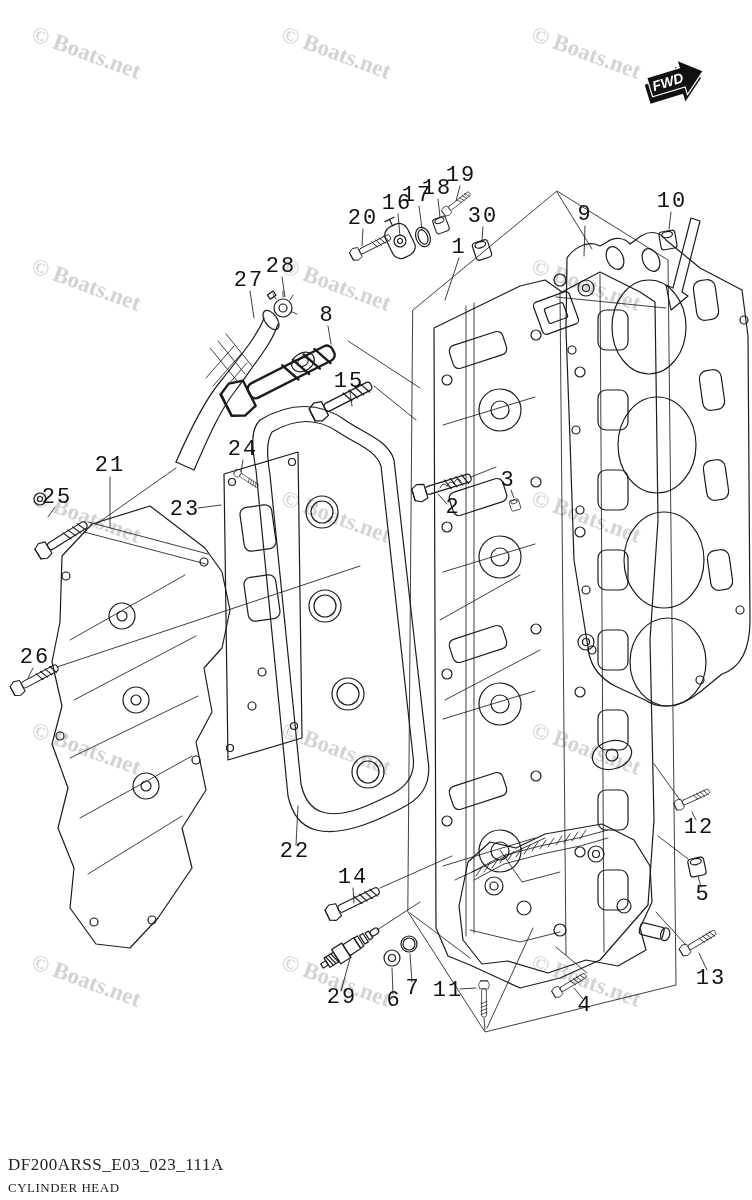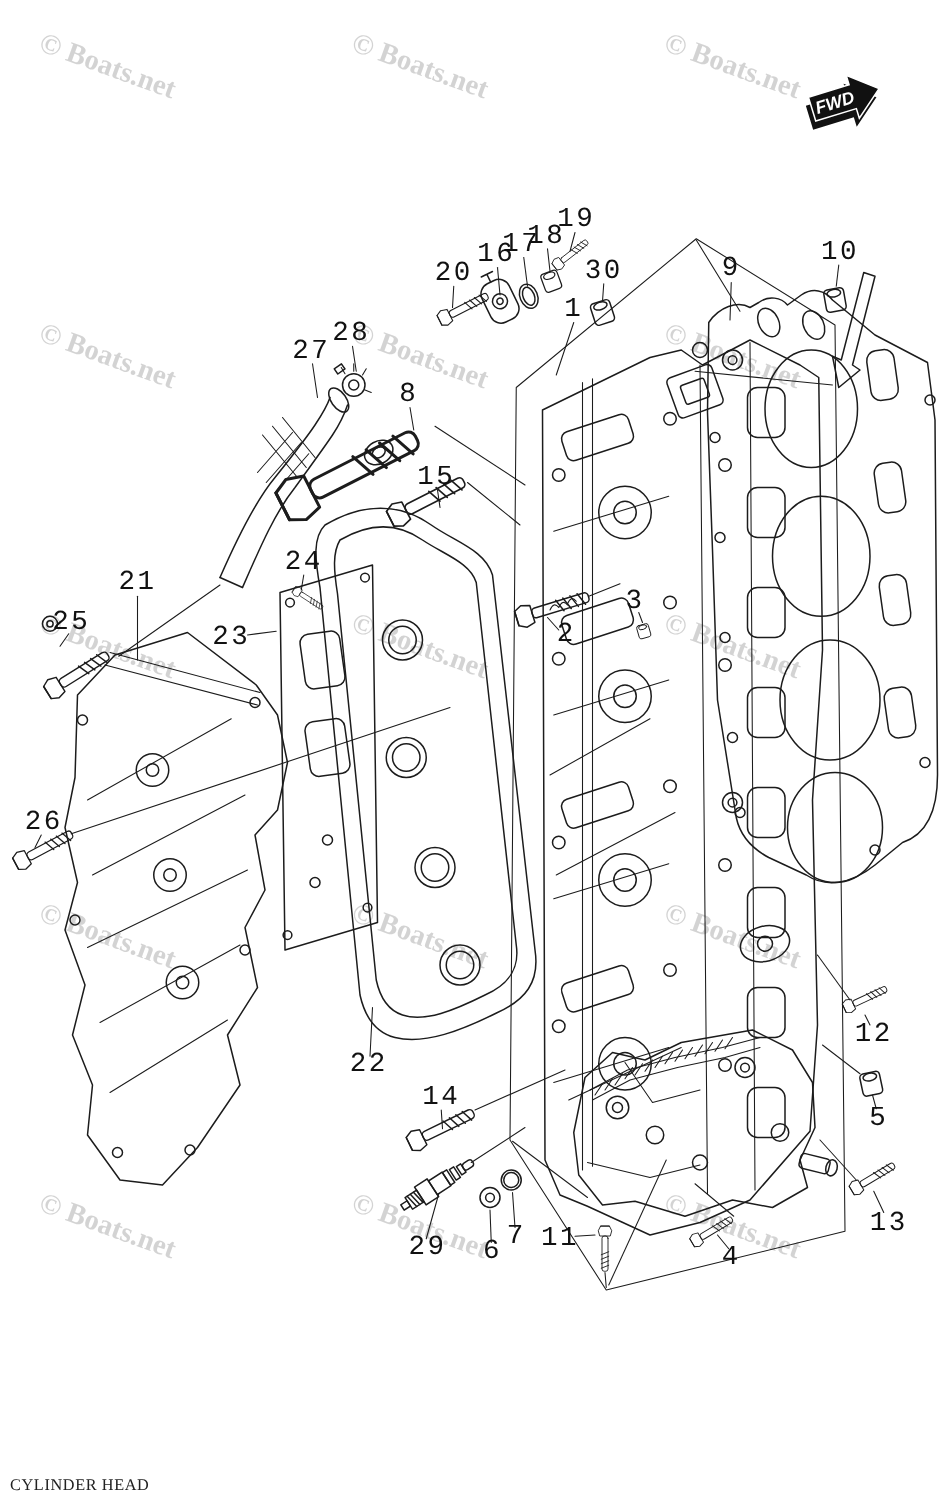--- a/index.html
+++ b/index.html
@@ -351,14 +351,15 @@
         <text x="249" y="286" class="callout" text-anchor="middle">27</text>
         <line x1="282" y1="277" x2="285" y2="297" class="ln thin"></line>
         <text x="281" y="272" class="callout" text-anchor="middle">28</text>
         <line x1="341" y1="991" x2="351" y2="955" class="ln thin"></line>
         <text x="342" y="1003" class="callout" text-anchor="middle">29</text>
         <line x1="483" y1="227" x2="482" y2="241" class="ln thin"></line>
         <text x="483" y="222" class="callout" text-anchor="middle">30</text>
       </g>
   </svg>
 
+  <div class="footer-code">DF200ARSS_E03_023_111A</div>
   <div class="footer-name">CYLINDER HEAD</div>
 </div>
 
 </body></html>

